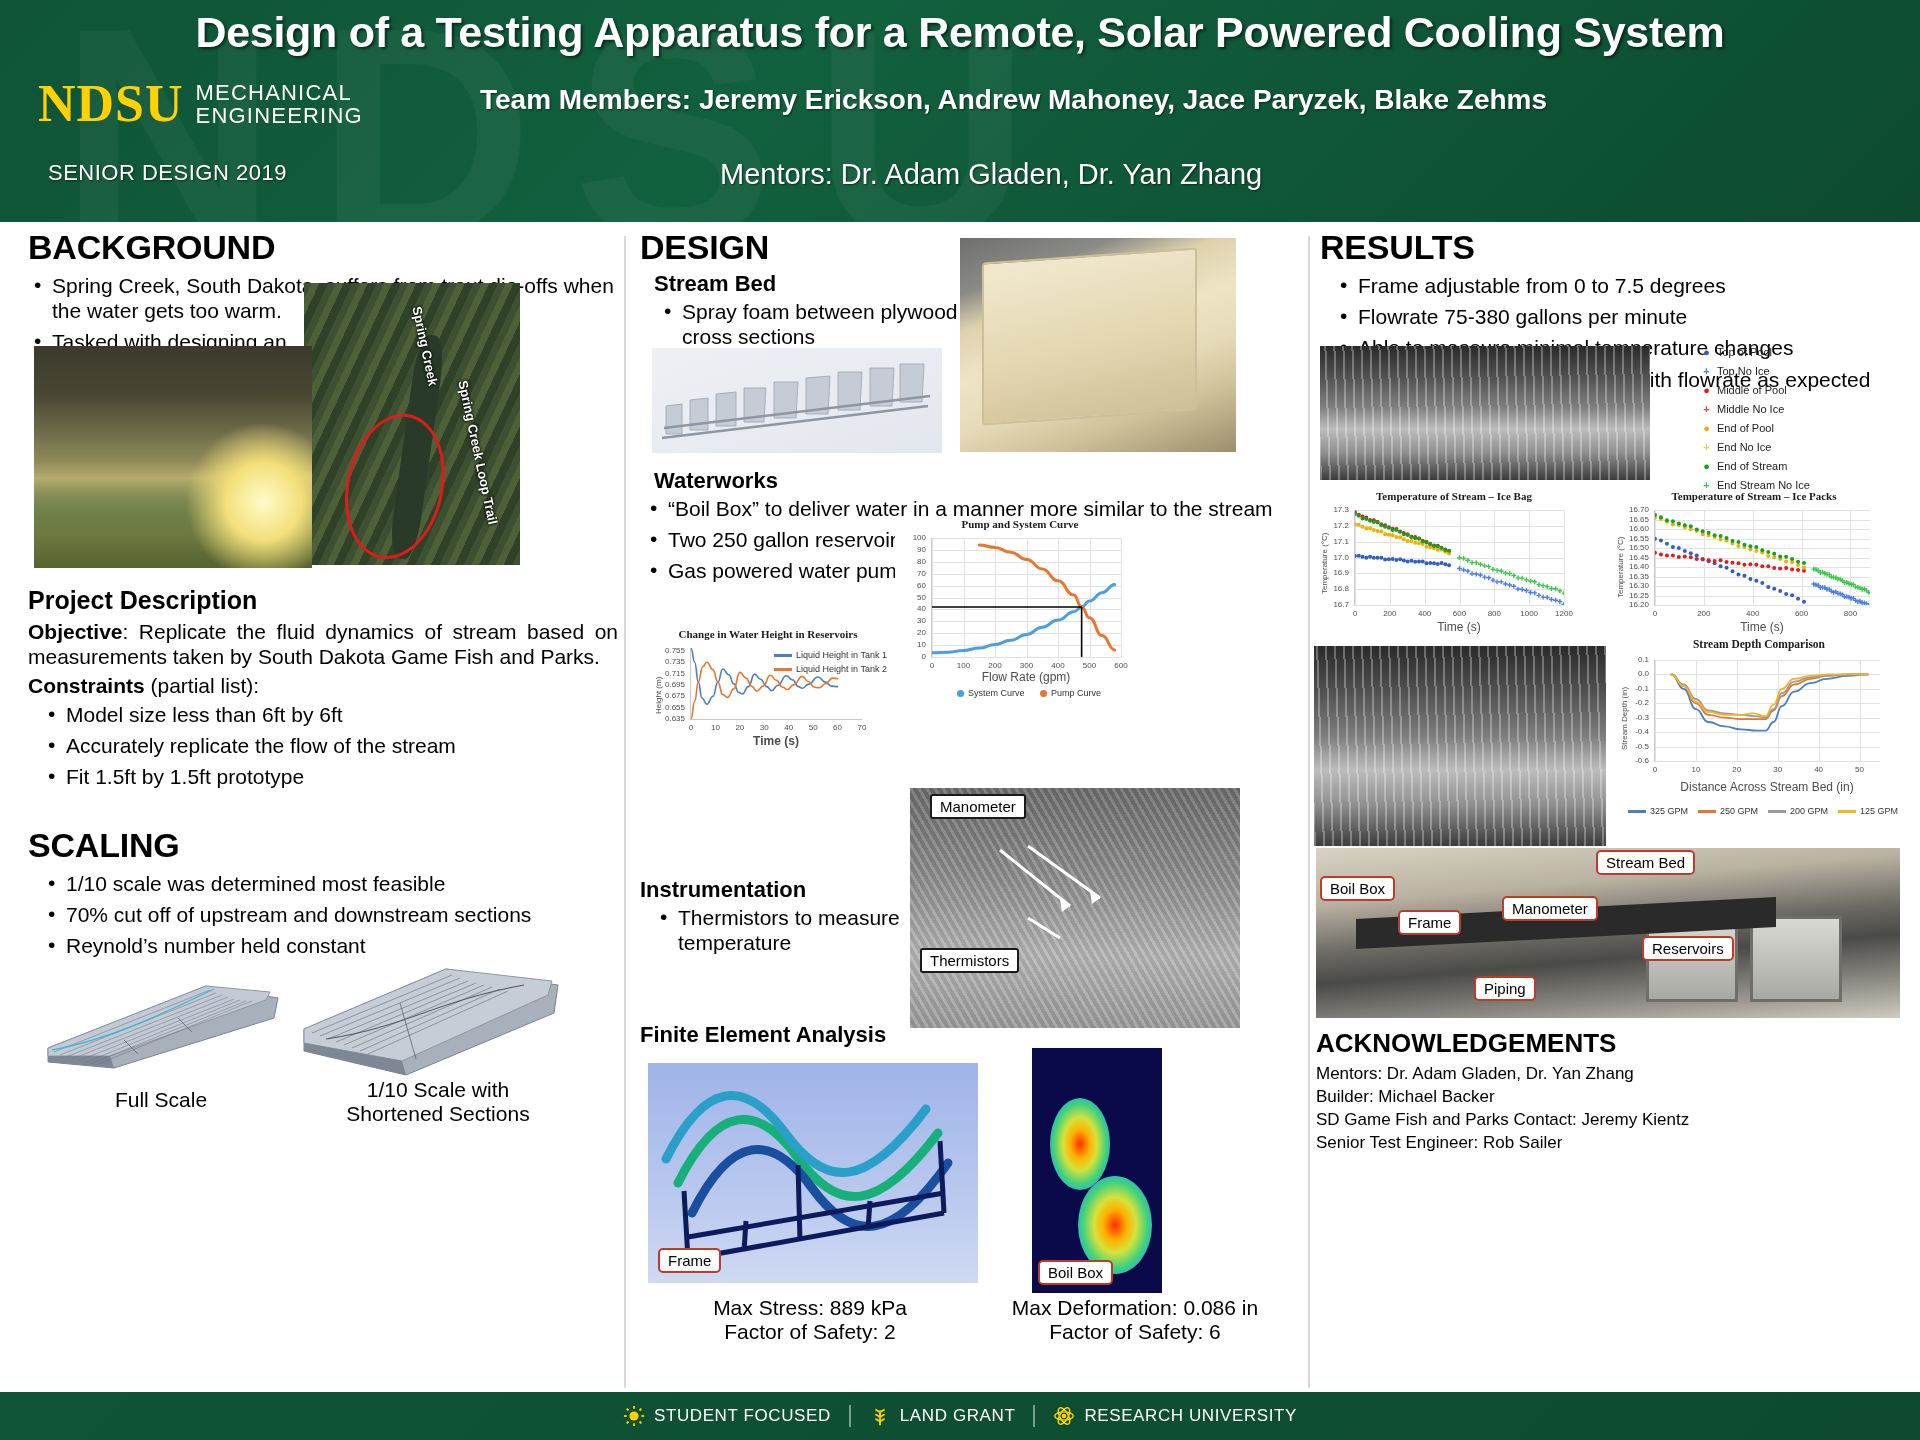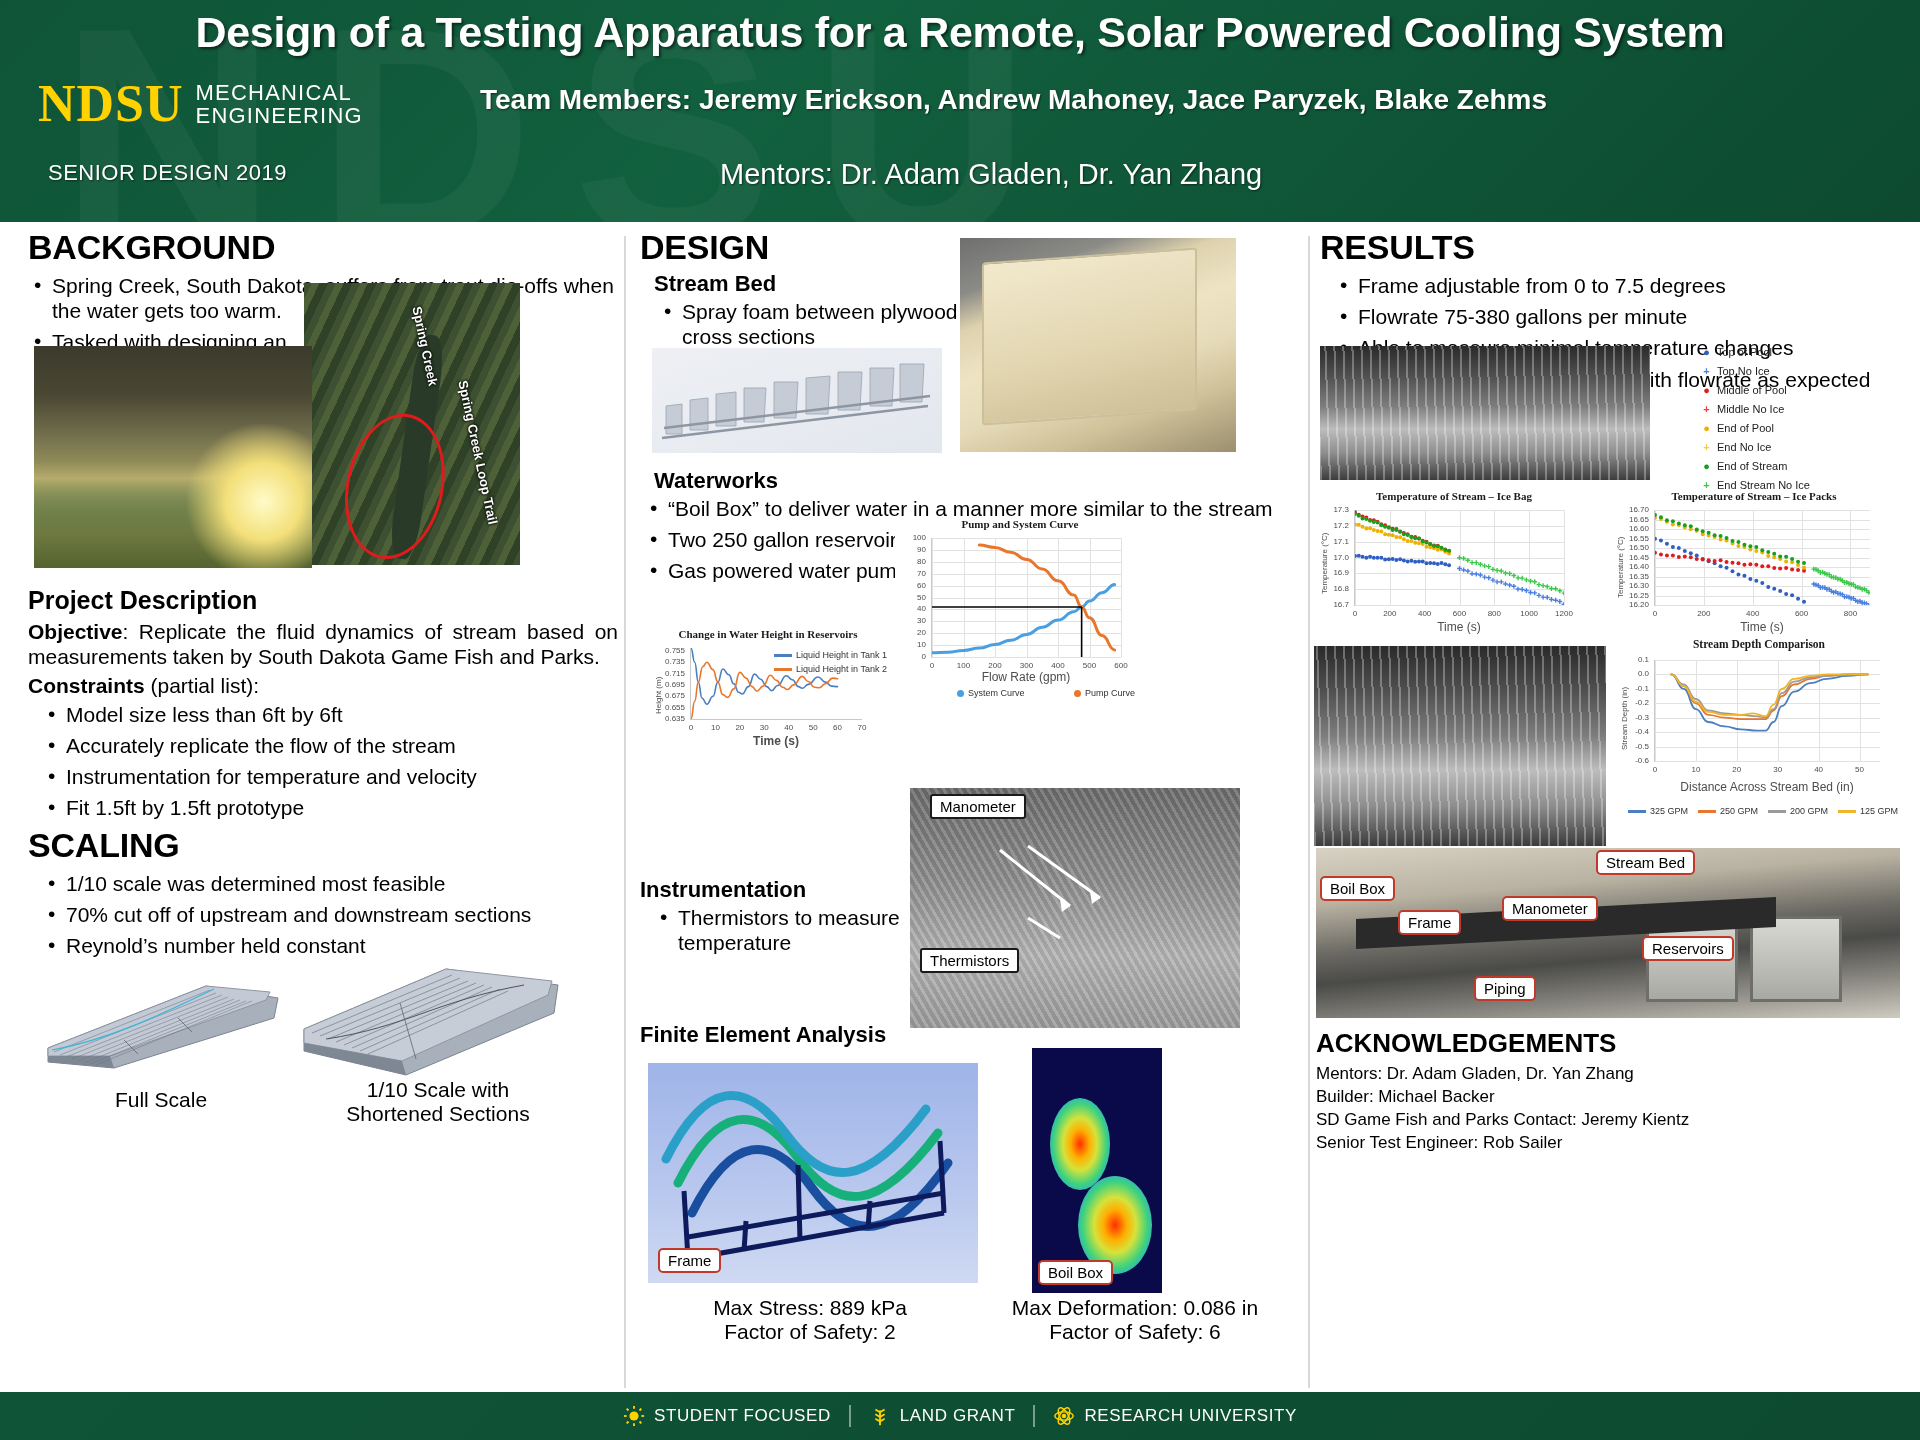--- a/index.html
+++ b/index.html
@@ -169,21 +169,20 @@
       <h3 class="sub">Project Description</h3>
       <p class="just" style="margin-top:4px;">
         <b>Objective</b><span>: Replicate the fluid dynamics of stream based on measurements taken by South Dakota Game Fish and Parks.</span>
       </p>
       <p style="font-size:21px; margin-top:4px;">
         <b>Constraints</b><span> (partial list):</span>
       </p>
       <ul class="bl" style="margin-top:4px; padding-left:14px;">
         <li>Model size less than 6ft by 6ft</li>
         <li>Accurately replicate the flow of the stream</li>
-        <li>Instrumentation for temperature and velocity</li>
         <li>Fit 1.5ft by 1.5ft prototype</li>
       </ul>
     </div>
 
     <div style="position:absolute; top:598px; left:0; width:590px;">
       <h2 class="sec">SCALING</h2>
       <ul class="bl" style="padding-left:14px;">
         <li>1/10 scale was determined most feasible</li>
         <li>70% cut off of upstream and downstream sections</li>
         <li>Reynold’s number held constant</li>
@@ -357,21 +356,21 @@
             <path d="M47.3,7.1 C55.1,7.1 55.1,9.5 63.0,9.5 C70.9,9.5 70.9,14.3 78.8,14.3 C86.6,14.3 86.6,21.4 94.5,21.4 C102.4,21.4 102.4,30.9 110.3,30.9 C118.1,30.9 118.1,42.8 126.0,42.8 C133.9,42.8 133.9,57.1 141.8,57.1 C145.7,57.1 145.7,69.0 149.6,69.0 C153.6,69.0 153.6,79.7 157.5,79.7 C163.8,79.7 163.8,97.6 170.1,97.6 C176.4,97.6 176.4,111.9 182.7,111.9" fill="none" stroke="#e8762c" stroke-width="3" stroke-linecap="round"></path>
             <line x1="0" y1="69.02000000000001" x2="149.625" y2="69.02000000000001" stroke="#000" stroke-width="1.6"></line>
             <line x1="149.625" y1="69.02000000000001" x2="149.625" y2="119" stroke="#000" stroke-width="1.6"></line>
           </svg>
         </div>
       <div class="xlab" style="left:36px; top:152px; width:190px;">Flow Rate (gpm)</div>
       <div class="lgd" style="left:62px; top:170px;">
         <span class="dot" style="background:#4a9fe0;"></span>
         <span>System Curve</span>
       </div>
-      <div class="lgd" style="left:145px; top:170px;margin-left:34px;">
+      <div class="lgd" style="left:145px; top:170px;">
         <span class="dot" style="background:#e8762c;"></span>
         <span>Pump Curve</span>
       </div>
     </div>
 
     <div style="position:absolute; top:645px; left:0; width:660px;">
       <h4 class="subhead" style="margin-left:0;">Instrumentation</h4>
       <ul class="bl" style="margin-left:14px; width:250px;">
         <li>Thermistors to measure temperature</li>
       </ul>

